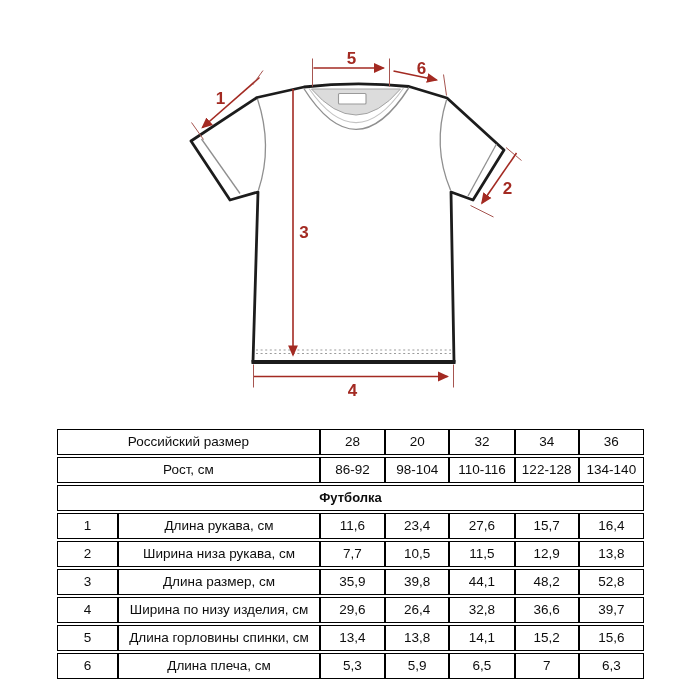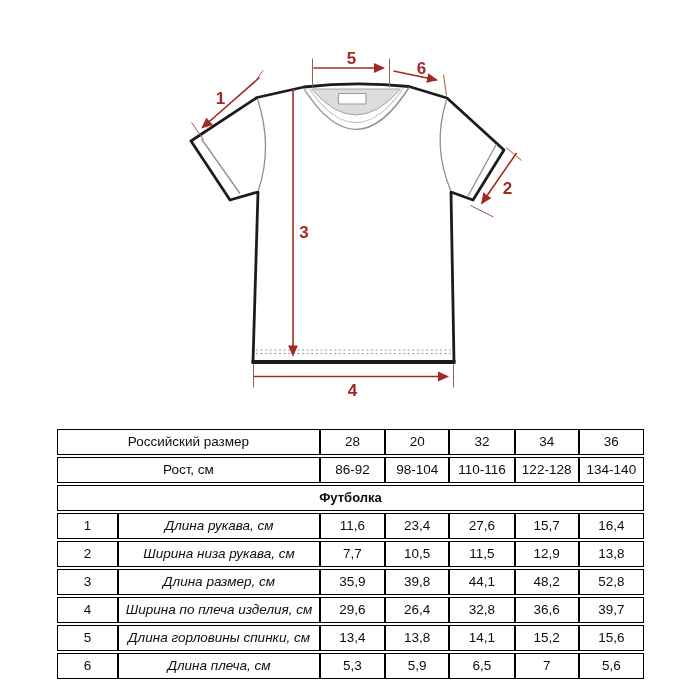--- a/index.html
+++ b/index.html
@@ -18,21 +18,21 @@
   table.size-table{
     width:100%;table-layout:fixed;
     border-collapse:separate;border-spacing:0 2px;
     font-size:13.5px;color:#0d0d0d;
   }
   table.size-table td{
     border:1px solid #000;height:16px;line-height:16px;
     padding:4px 2px;text-align:center;
     overflow:hidden;white-space:nowrap;background:#fff;
   }
-  td.desc{text-align:left;padding-left:5px;font-style:italic;}
+  td.desc{text-align:left;padding-left:5px;}
   td.rowhead{text-align:center;}
   td.section{font-weight:bold;font-size:13px;text-align:center;margin-top:20px;}
 </style>
 </head>
 <body>
 
 <div class="canvas">
 
   <svg class="diagram" width="700" height="420" viewBox="0 0 700 420">
     <defs>
@@ -147,21 +147,21 @@
           <td>3</td>
           <td class="desc">Длина размер, см</td>
           <td>35,9</td>
           <td>39,8</td>
           <td>44,1</td>
           <td>48,2</td>
           <td>52,8</td>
         </tr>
         <tr>
           <td>4</td>
-          <td class="desc">Ширина по плеча изделия, см</td>
+          <td class="desc">Ширина по низу изделия, см</td>
           <td>29,6</td>
           <td>26,4</td>
           <td>32,8</td>
           <td>36,6</td>
           <td>39,7</td>
         </tr>
         <tr>
           <td>5</td>
           <td class="desc">Длина горловины спинки, см</td>
           <td>13,4</td>
@@ -170,18 +170,18 @@
           <td>15,2</td>
           <td>15,6</td>
         </tr>
         <tr>
           <td>6</td>
           <td class="desc">Длина плеча, см</td>
           <td>5,3</td>
           <td>5,9</td>
           <td>6,5</td>
           <td>7</td>
-          <td>5,6</td>
+          <td>6,3</td>
         </tr>
       </tbody>
     </table>
   </div>
 </div>
 
 </body></html>

